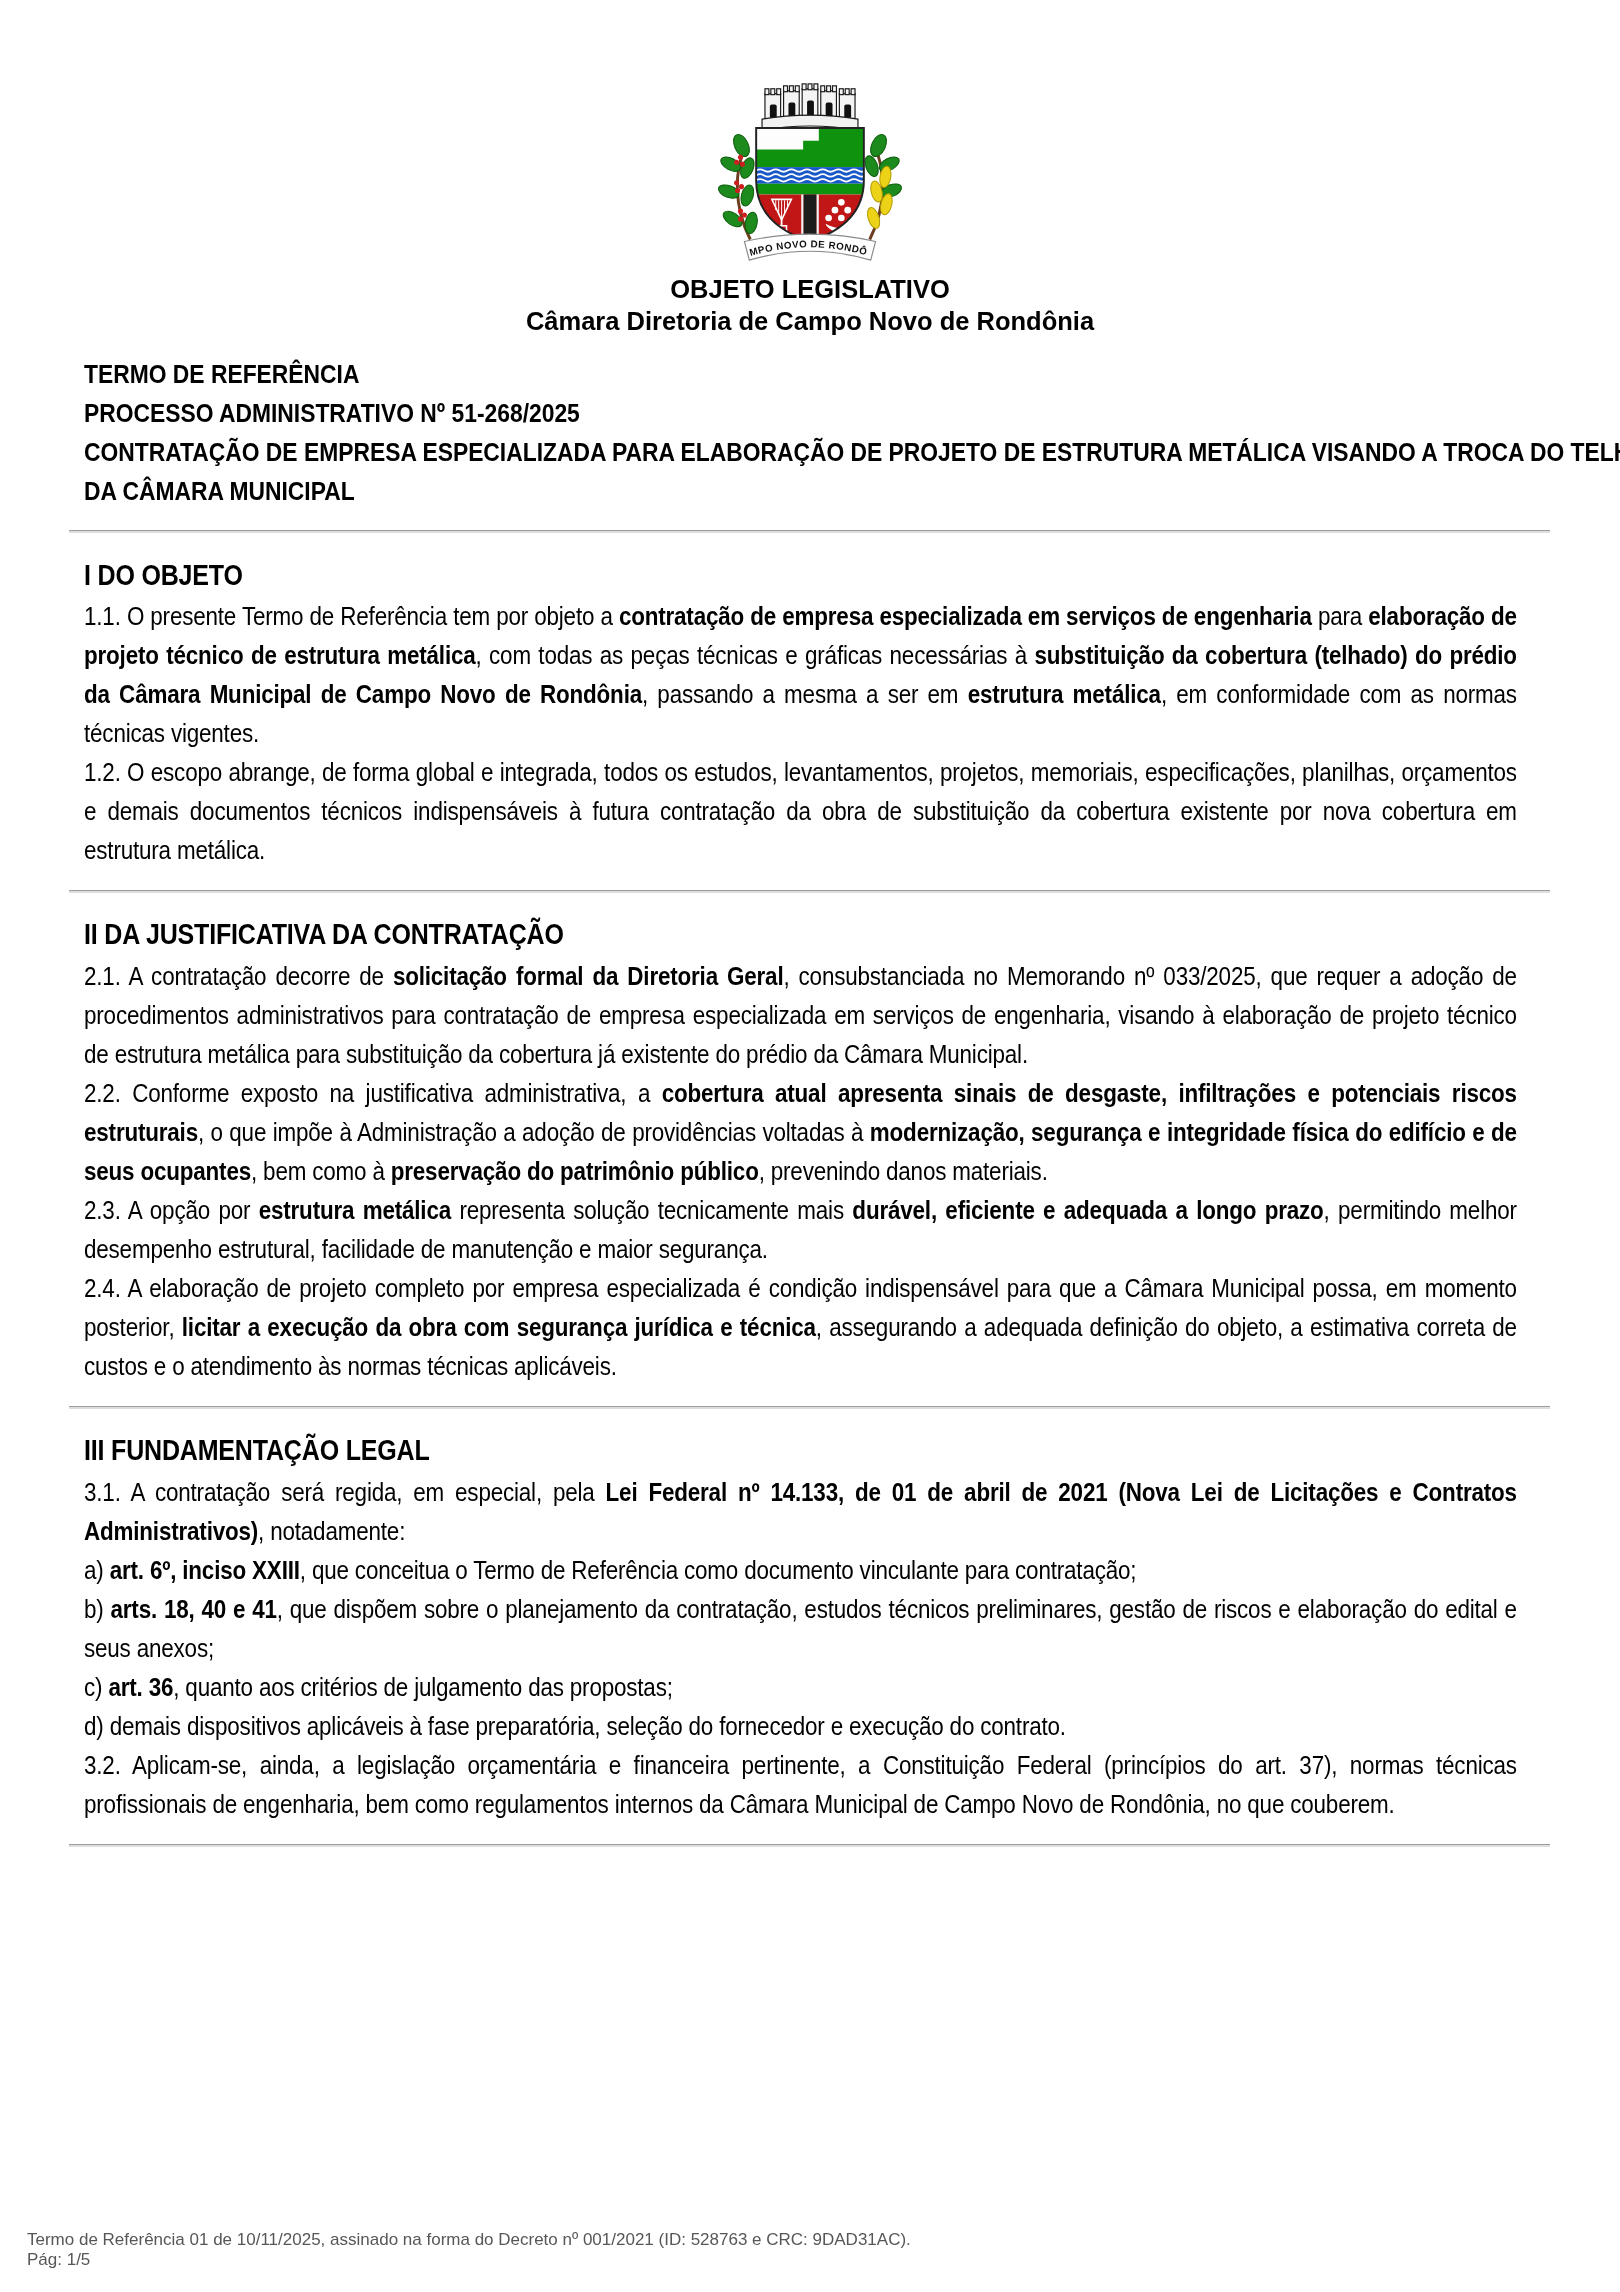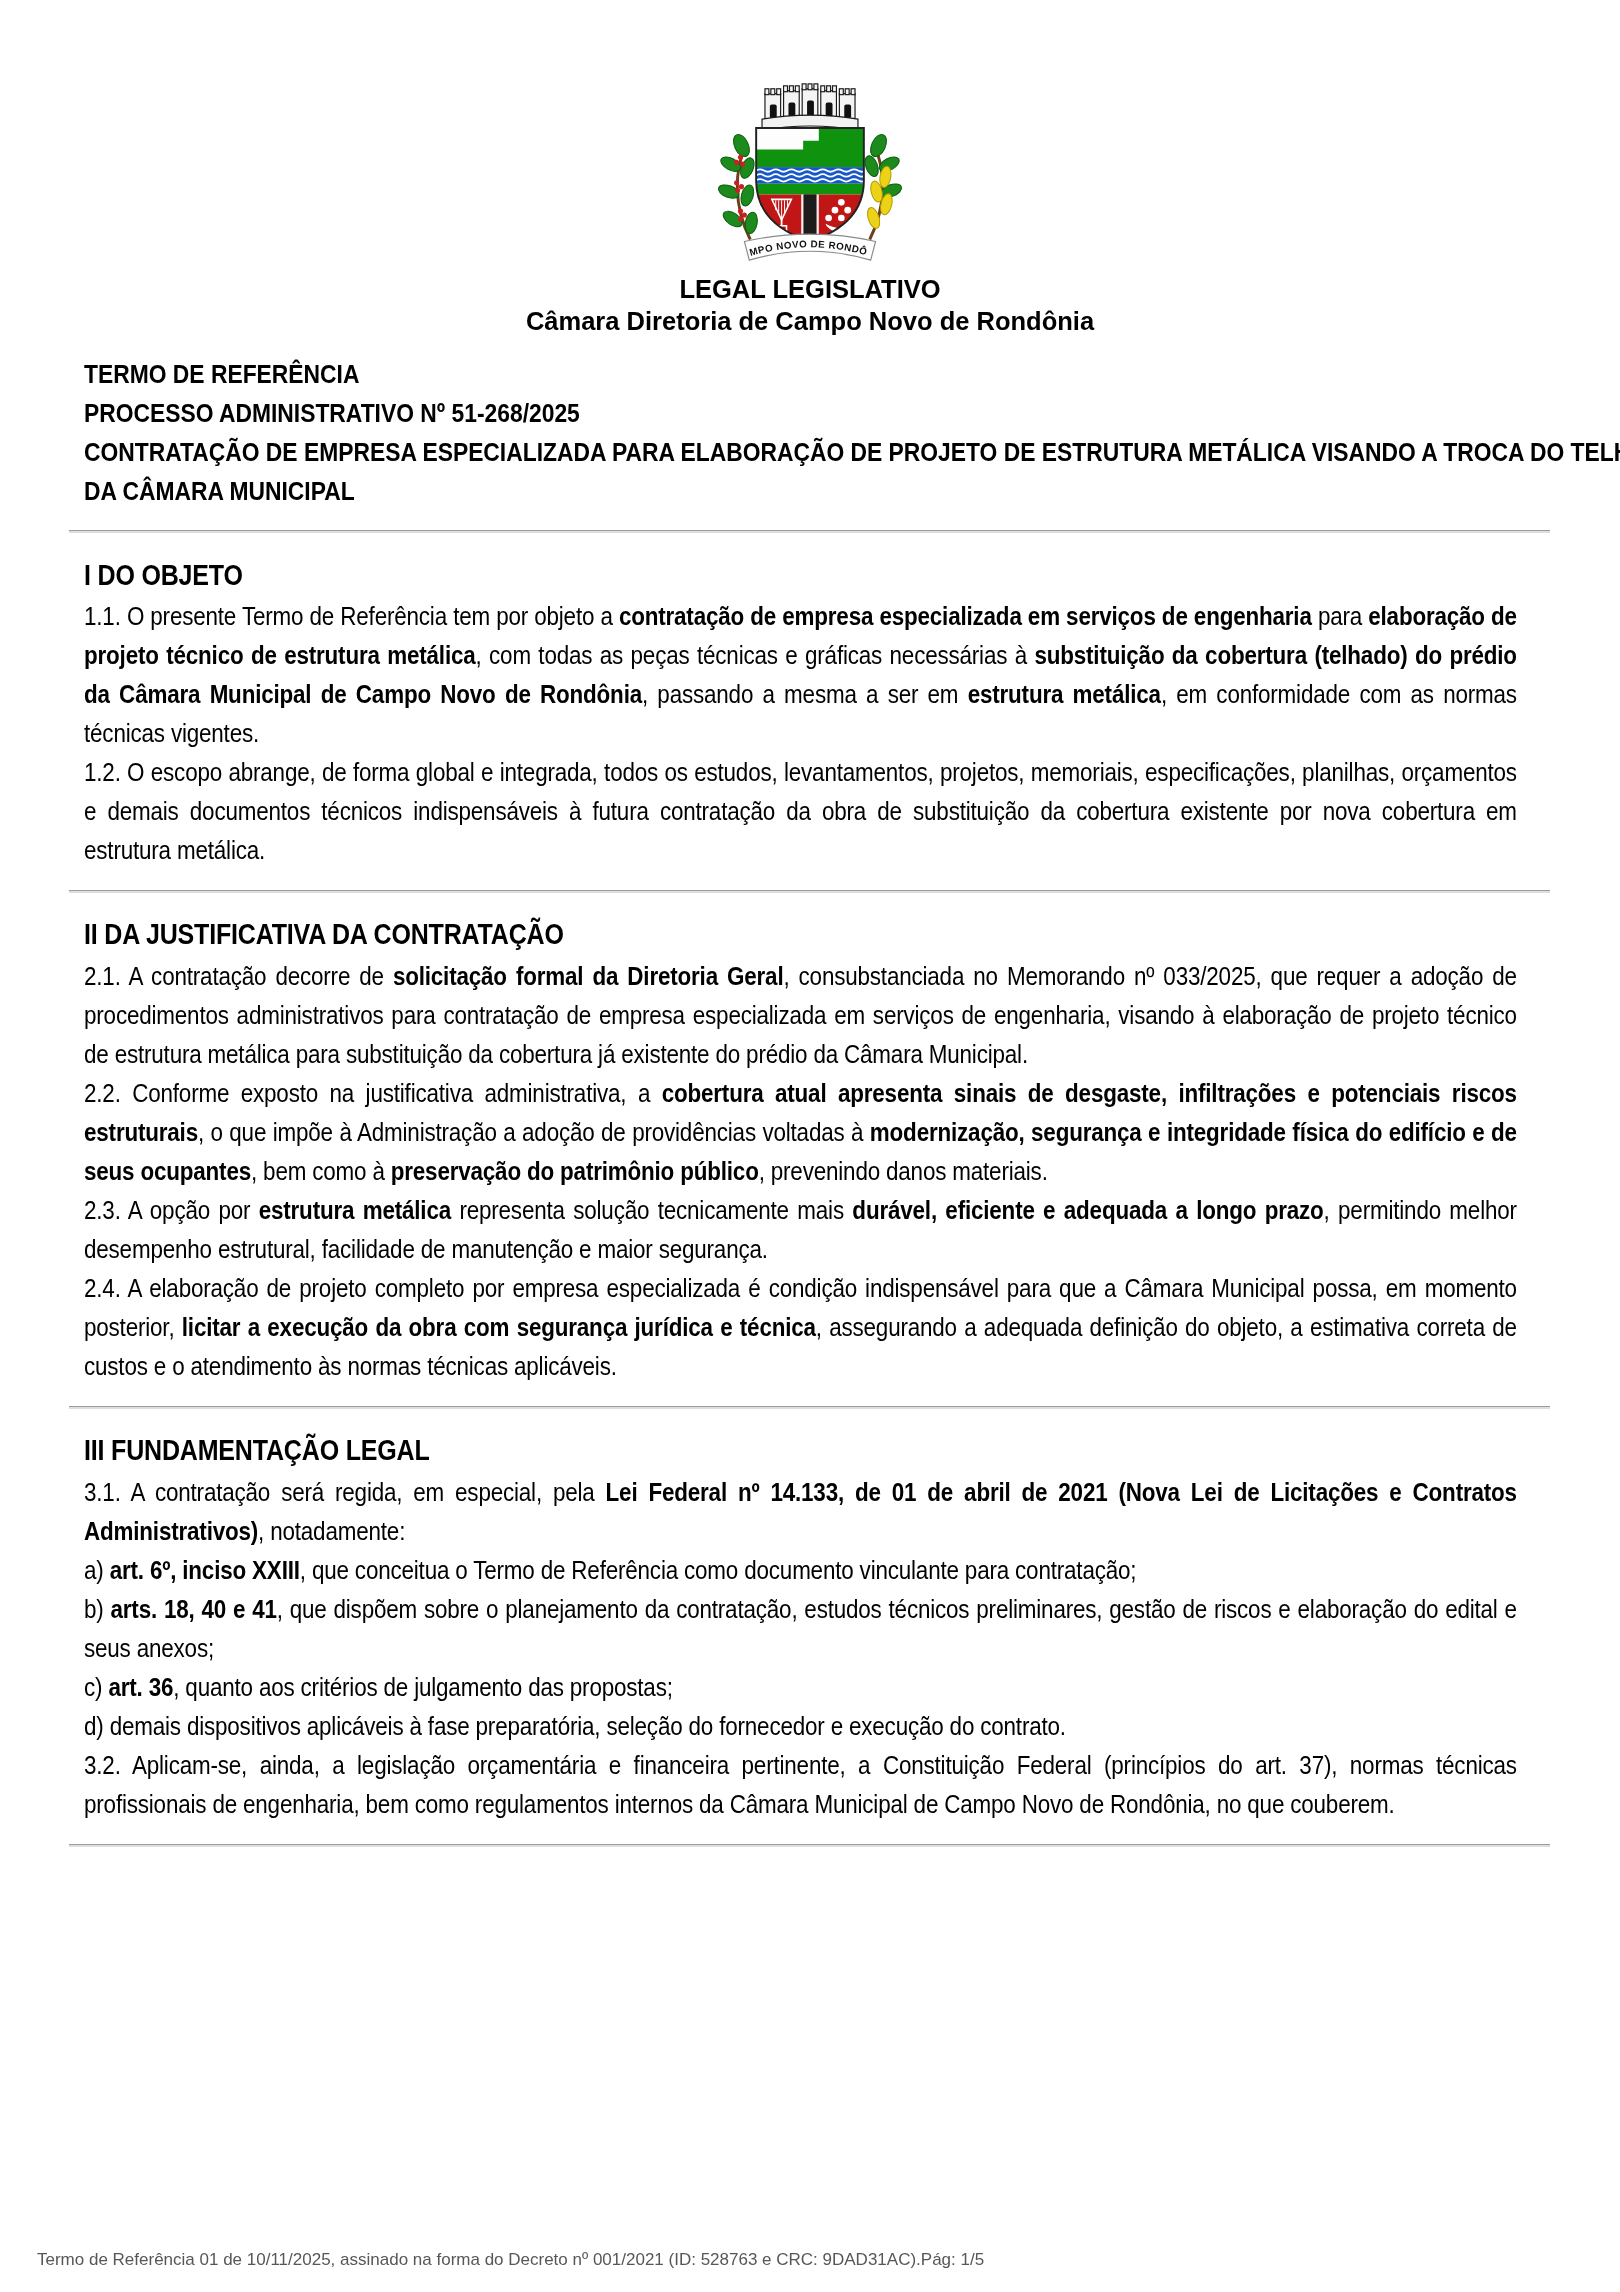--- a/index.html
+++ b/index.html
@@ -20,23 +20,23 @@
   .rule {
     border:none; height:2.9px;
     background:linear-gradient(to bottom, #9c9c9c 0 45%, #dedede 45% 100%);
     margin:19.6px 70px 0 69px;
   }
   .content { margin:0 103px 0 84px; }
   .content h2 { font-size:29px; font-weight:700; margin:25.5px 0 5.9px; letter-spacing:-0.2px; }
   .para { font-size:26px; line-height:39px; text-align:justify; margin:0; letter-spacing:-0.2px; }
   .para b { font-weight:700; }
   .footer {
-    position:absolute; left:37px; right:39px; bottom:23.5px;
-    display:flex; justify-content:flex-start; align-items:baseline;
-    font-size:17px; color:#575757;
+    position:absolute; left:27px; right:39px; bottom:23.5px;
+    display:flex; justify-content:space-between; align-items:baseline;
+    font-size:17px; color:#575757;flex-direction:column;
   }
   svg text { font-family:"Liberation Sans", sans-serif; }
 </style>
 </head>
 <body>
 
 <div class="page">
 
   <div class="crest-wrap">
     <svg width="186" height="196" viewBox="0 0 190 200" aria-hidden="true">
@@ -162,21 +162,21 @@
       <g>
         <path d="M28,172 Q95,157 162,172 L157,191 Q95,173 33,191 Z" fill="#ffffff" stroke="#8a8a8a" stroke-width="1.2"></path>
         <path id="crestRibbonPath" d="M34,187 Q95,169 156,187" fill="none"></path>
         <text font-size="10" font-weight="bold" fill="#111111" letter-spacing="0.5">
           <textPath href="#crestRibbonPath" startOffset="50%" text-anchor="middle">CAMPO NOVO DE RONDÔNIA</textPath>
         </text>
       </g>
     </svg>
   </div>
 
-  <div class="org-line">LEGAL LEGISLATIVO</div>
+  <div class="org-line">OBJETO LEGISLATIVO</div>
   <div class="org-line">Câmara Diretoria de Campo Novo de Rondônia</div>
 
   <div class="title-block narrow">
     <div>TERMO DE REFERÊNCIA</div>
     <div>PROCESSO ADMINISTRATIVO Nº 51-268/2025</div>
     <div>CONTRATAÇÃO DE EMPRESA ESPECIALIZADA PARA ELABORAÇÃO DE PROJETO DE ESTRUTURA METÁLICA VISANDO A TROCA DO TELHADO DA CÂMARA MUNICIPAL</div>
   </div>
 
   <hr class="rule">
 

